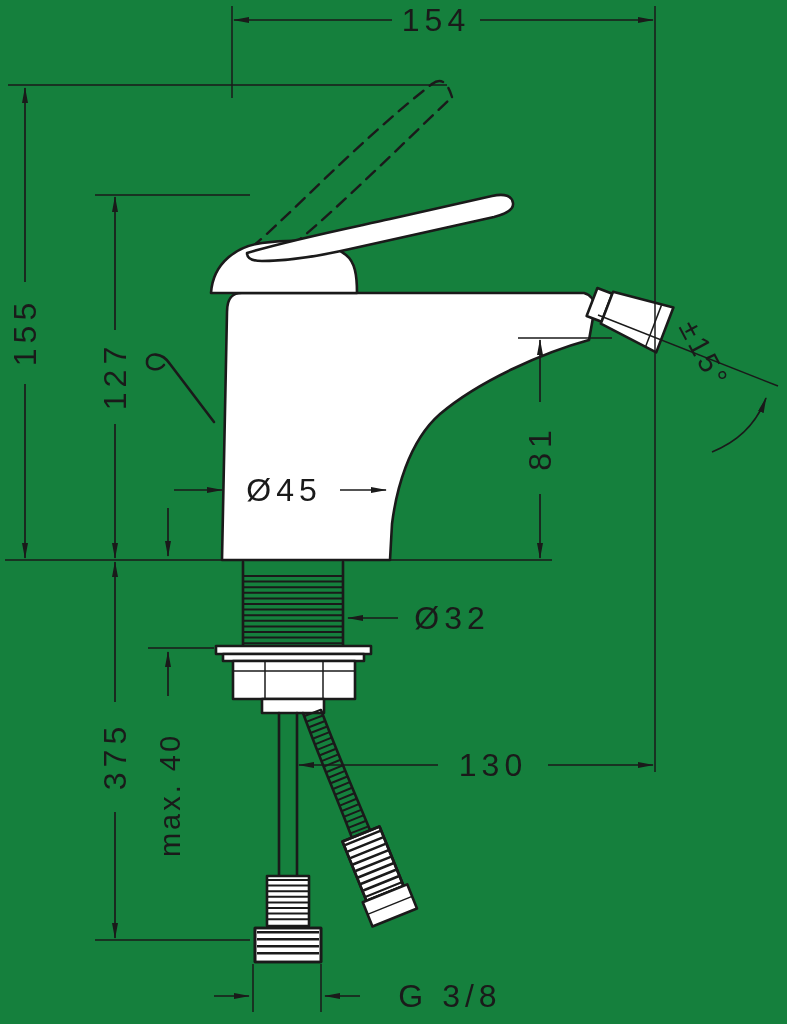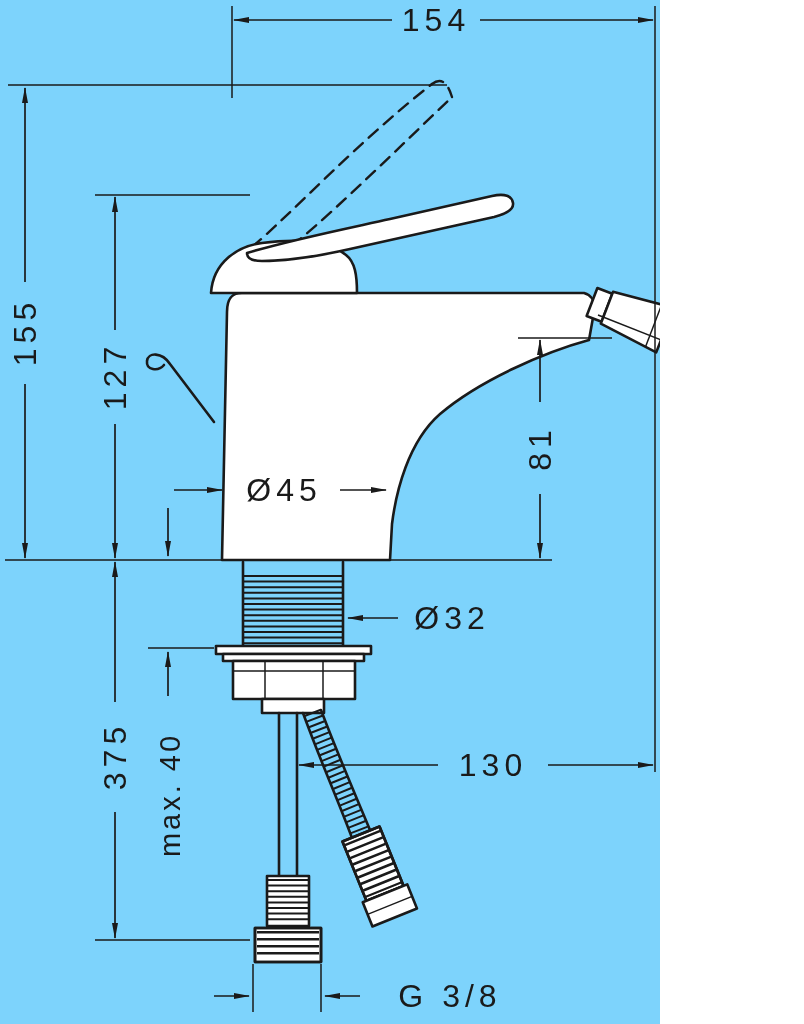--- a/index.html
+++ b/index.html
@@ -2,23 +2,23 @@
 <html><head>
 <meta charset="utf-8">
 <style>
   html, body {
     margin: 0;
     padding: 0;
     background: #ffffff;
   }
   .sheet {
     position: relative;
-    width: 660px;
+    width: 787px;
     height: 1024px;
-    background: #7dd3fc;
+    background: #15803d;
     overflow: hidden;
     font-family: "Liberation Sans", sans-serif;
   }
   svg { display: block; }
   text {
     font-family: "Liberation Sans", sans-serif;
     fill: #1a1a1a;
   }
   .dim-text  { font-size: 32px; letter-spacing: 5px; }
   .dim-text-sm { font-size: 29px; letter-spacing: 3px; }

